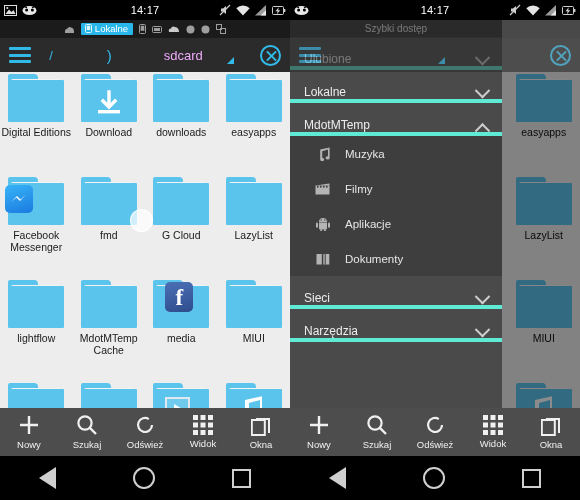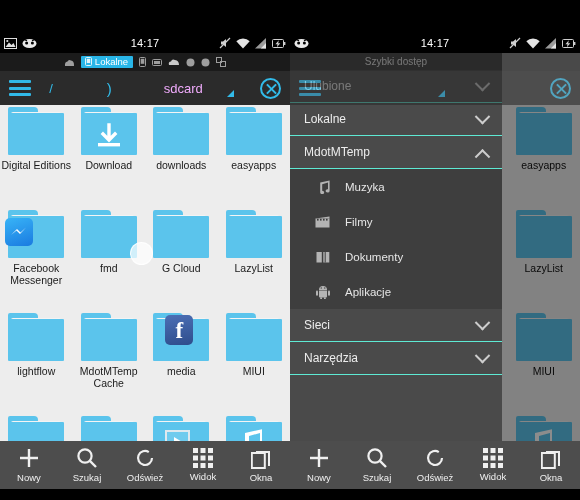--- a/index.html
+++ b/index.html
@@ -2,21 +2,21 @@
 <html><head>
 <meta charset="utf-8">
 <style>
   * { box-sizing: border-box; margin: 0; padding: 0; }
   html, body {
     width: 580px; height: 500px;
     background: #000;
     font-family: "Liberation Sans", sans-serif;
     overflow: hidden;
   }
-  .stage { position: relative; width: 580px; height: 356px; display: flex; margin-top: 33px; }
+  .stage { position: relative; width: 580px; height: 356px; display: flex; }
   .panel { position: relative; width: 290px; height: 500px; overflow: hidden; background: #ededed; }
 
   
   .statusbar {
     height: 20px; background: #000; color: #ffffff;
     display: flex; align-items: center; padding: 0 4px;
     font-size: 11px; position: relative; z-index: 60;
   }
   .sb-left { display: flex; align-items: center; gap: 5px; }
   .sb-time { position: absolute; left: 0; right: 0; text-align: center; font-size: 11px; letter-spacing: .2px; }
@@ -107,22 +107,22 @@
   
   .scrim { position:absolute; left:0; top:20px; right:0; bottom:0; background: rgba(0,0,0,.45); z-index: 30; }
   .drawer {
     position: absolute; left: 0; top: 20px; width: 212px; bottom: 44px;
     background: #4a4a4a; z-index: 35; display: flex; flex-direction: column;
   }
   .drawer-title { height: 17px; background: #3c3c3c; color: #e4e4e4; font-size: 10px;
     display: flex; align-items: center; justify-content: center; }
   .drawer-list { flex: 1; overflow: hidden; }
   .grp {
-    height: 33px; display: flex; align-items: center; padding: 0 14px;
-    color: #ededed; font-size: 12px; border-bottom: 1px solid #5eead4;
+    height: 33px; display: flex; align-items: flex-end; padding: 0 14px;
+    color: #ededed; font-size: 12px; border-bottom: 4px solid #5eead4;
     background: #4a4a4a;
   }
   .grp .lbl { flex: 1; }
   .chev { width: 11px; height: 11px; border-right: 2px solid #cdcdcd; border-bottom: 2px solid #cdcdcd; }
   .chev.down { transform: rotate(45deg) translate(-2px,-2px); }
   .chev.up { transform: rotate(-135deg) translate(-3px,-3px); }
   .sub {
     height: 35px; display: flex; align-items: center; gap: 14px; padding-left: 24px;
     color: #e6e6e6; font-size: 11.5px; background: #3e3e3e;
   }
@@ -711,43 +711,43 @@
                     <rect x="5" y="2.8" width="1.6" height="1.8"></rect>
                     <rect x="8" y="2.8" width="1.6" height="1.8"></rect>
                     <rect x="11" y="2.8" width="1.6" height="1.8"></rect>
                   </g>
                 </svg>
               </span>
               <span>Filmy</span>
             </div>
             <div class="sub">
               <span class="sub-ic">
-                <svg width="14" height="12" viewBox="0 0 14 12">
-                  <rect x="0.5" y="1" width="5.3" height="10.5" fill="#d2d2d2"></rect>
-                  <rect x="7.3" y="1" width="6" height="10.5" fill="#d2d2d2"></rect>
-                  <line x1="9.2" y1="1" x2="9.2" y2="11.5" stroke="#3e3e3e" stroke-width="1"></line>
-                </svg>
-              </span>
-              <span>Dokumenty</span>
-            </div>
-            <div class="sub">
-              <span class="sub-ic">
                 <svg width="14" height="14" viewBox="0 0 14 14">
                   <path d="M3 5.5 h8 v6 a1 1 0 0 1 -1 1 H4 a1 1 0 0 1 -1 -1 Z" fill="#d2d2d2"></path>
                   <path d="M3 5 a4 4 0 0 1 8 0 Z" fill="#d2d2d2"></path>
                   <rect x="0" y="5.6" width="2" height="5.2" rx="1" fill="#d2d2d2"></rect>
                   <rect x="12" y="5.6" width="2" height="5.2" rx="1" fill="#d2d2d2"></rect>
                   <rect x="4.2" y="12.2" width="1.8" height="2.4" rx=".8" fill="#d2d2d2"></rect>
                   <rect x="8" y="12.2" width="1.8" height="2.4" rx=".8" fill="#d2d2d2"></rect>
                   <circle cx="5.2" cy="3" r=".7" fill="#3e3e3e"></circle>
                   <circle cx="8.8" cy="3" r=".7" fill="#3e3e3e"></circle>
                 </svg>
               </span>
               <span>Aplikacje</span>
             </div>
+            <div class="sub">
+              <span class="sub-ic">
+                <svg width="14" height="12" viewBox="0 0 14 12">
+                  <rect x="0.5" y="1" width="5.3" height="10.5" fill="#d2d2d2"></rect>
+                  <rect x="7.3" y="1" width="6" height="10.5" fill="#d2d2d2"></rect>
+                  <line x1="9.2" y1="1" x2="9.2" y2="11.5" stroke="#3e3e3e" stroke-width="1"></line>
+                </svg>
+              </span>
+              <span>Dokumenty</span>
+            </div>
           </div>
           <div class="grp">
             <span class="lbl">Sieci</span>
             <span class="chev down"></span>
           </div>
           <div class="grp">
             <span class="lbl">Narzędzia</span>
             <span class="chev down"></span>
           </div>
         </div>

